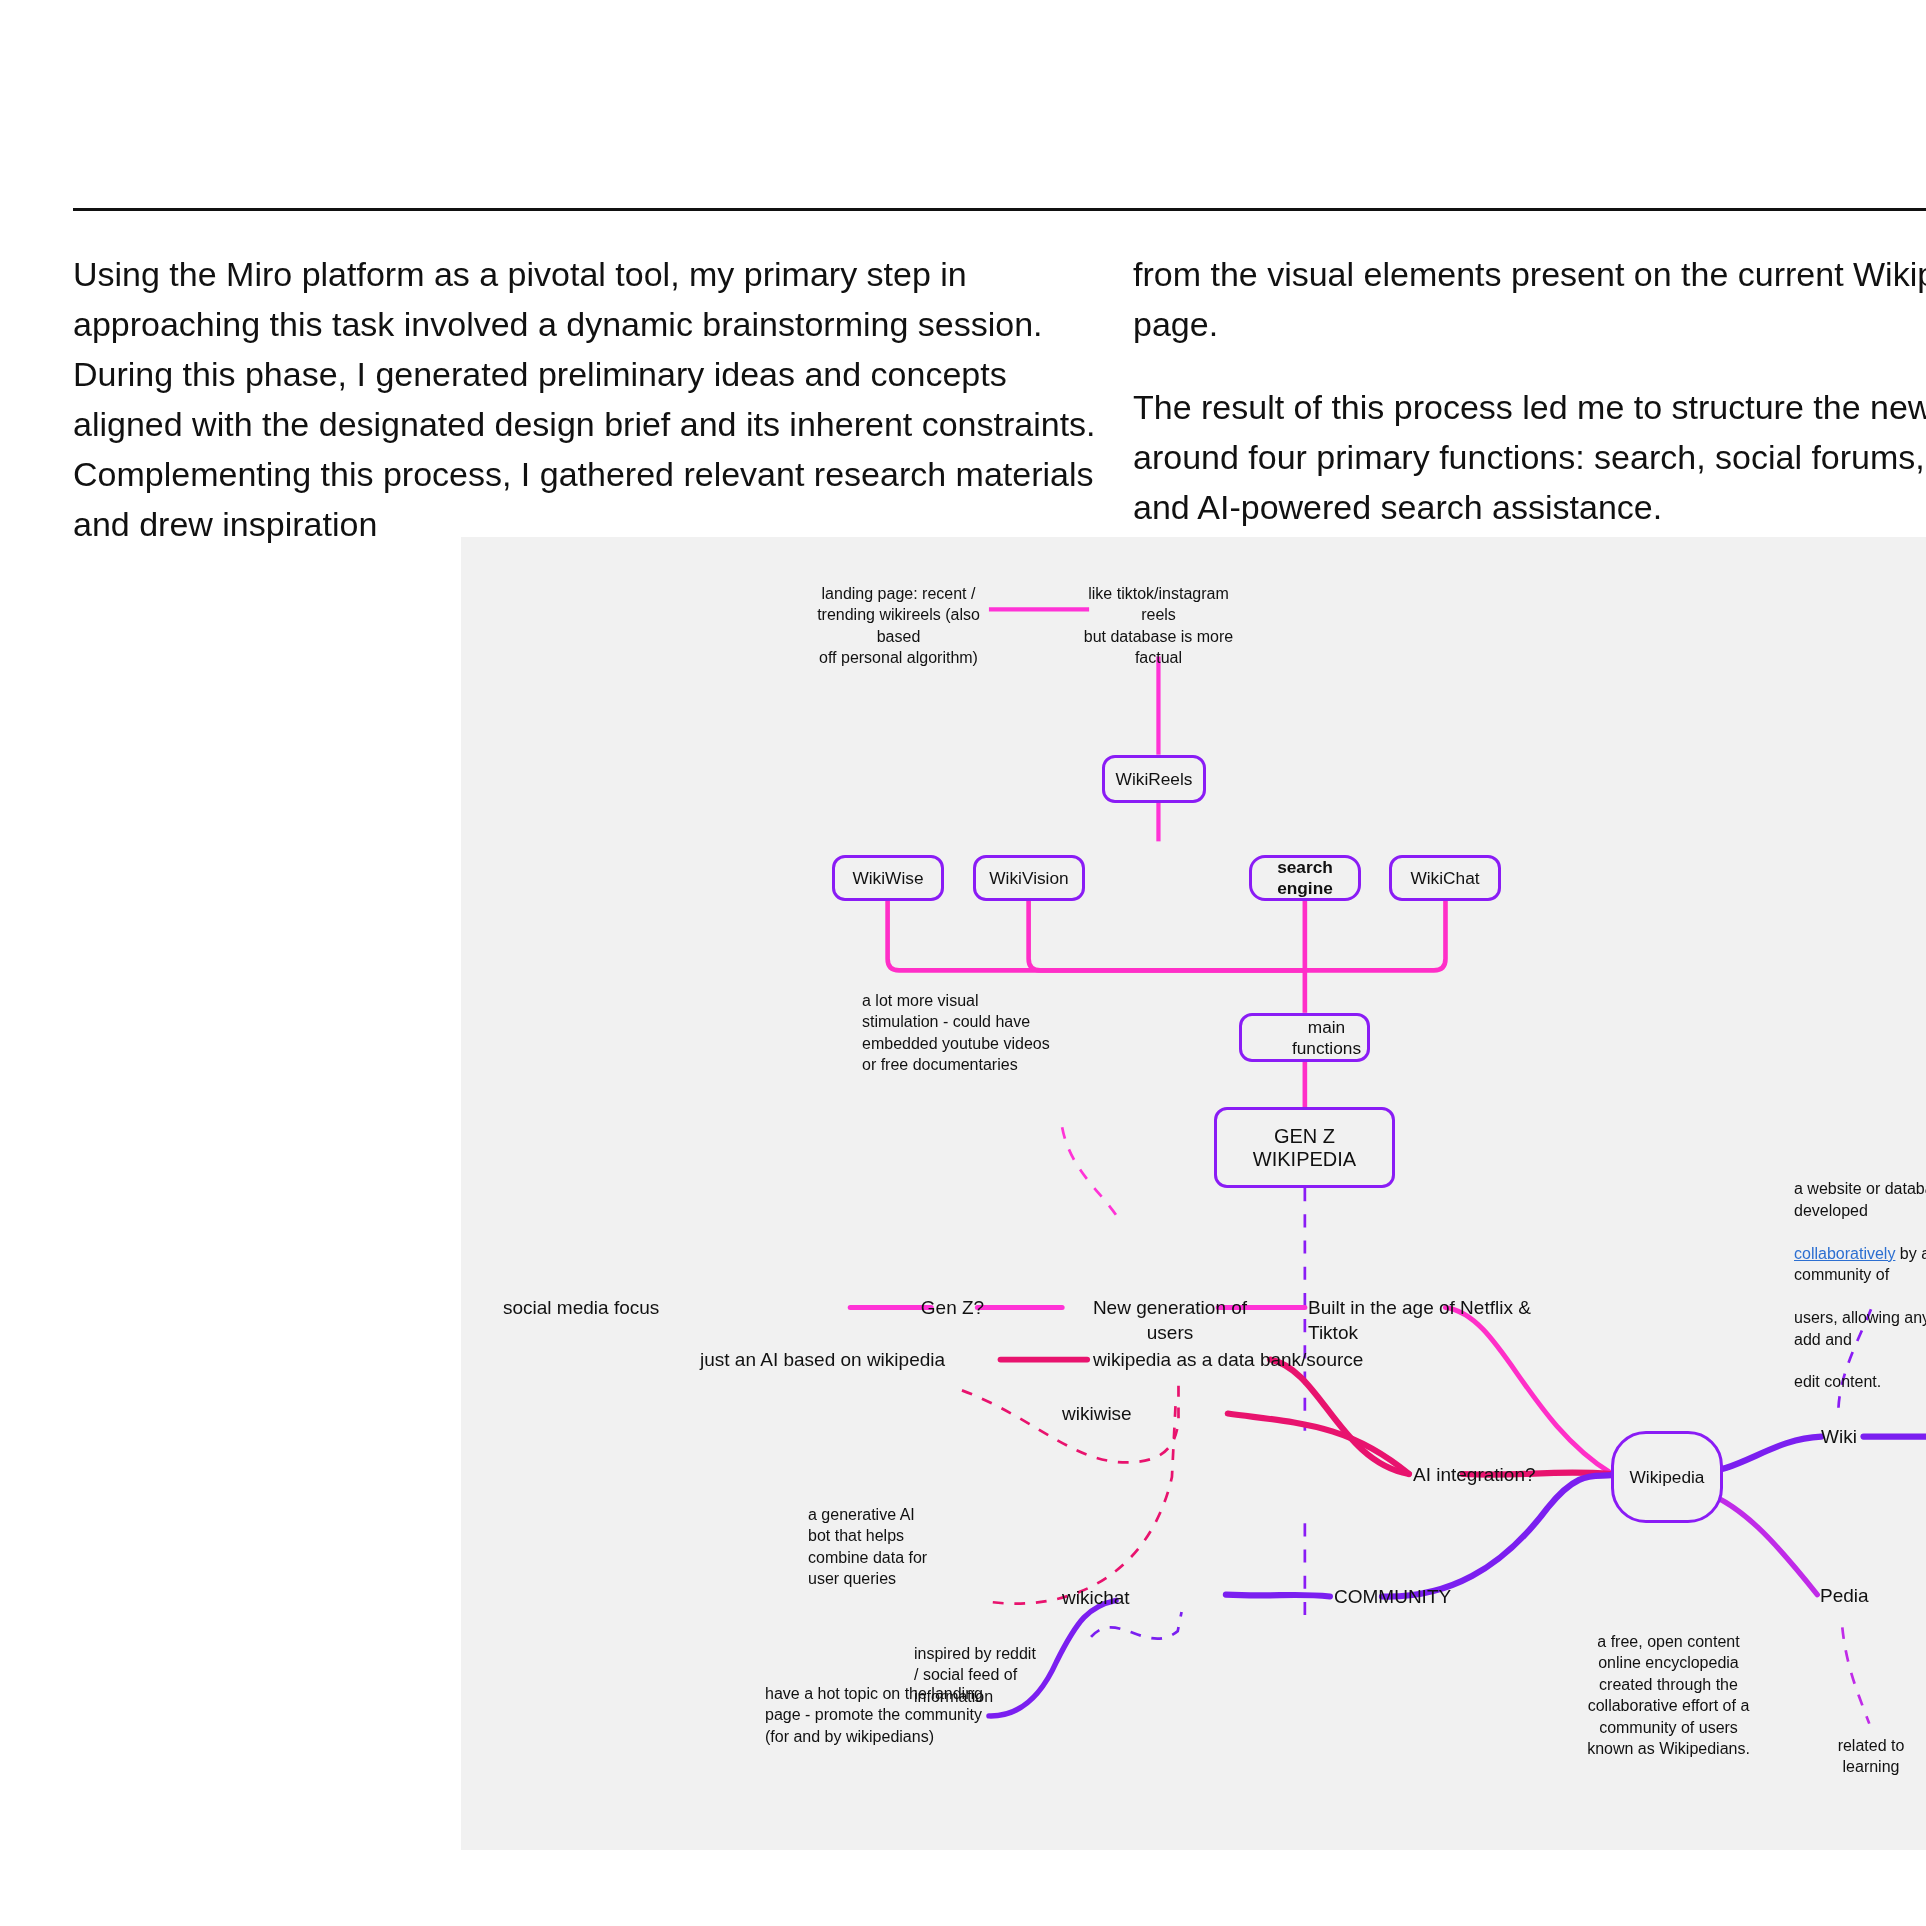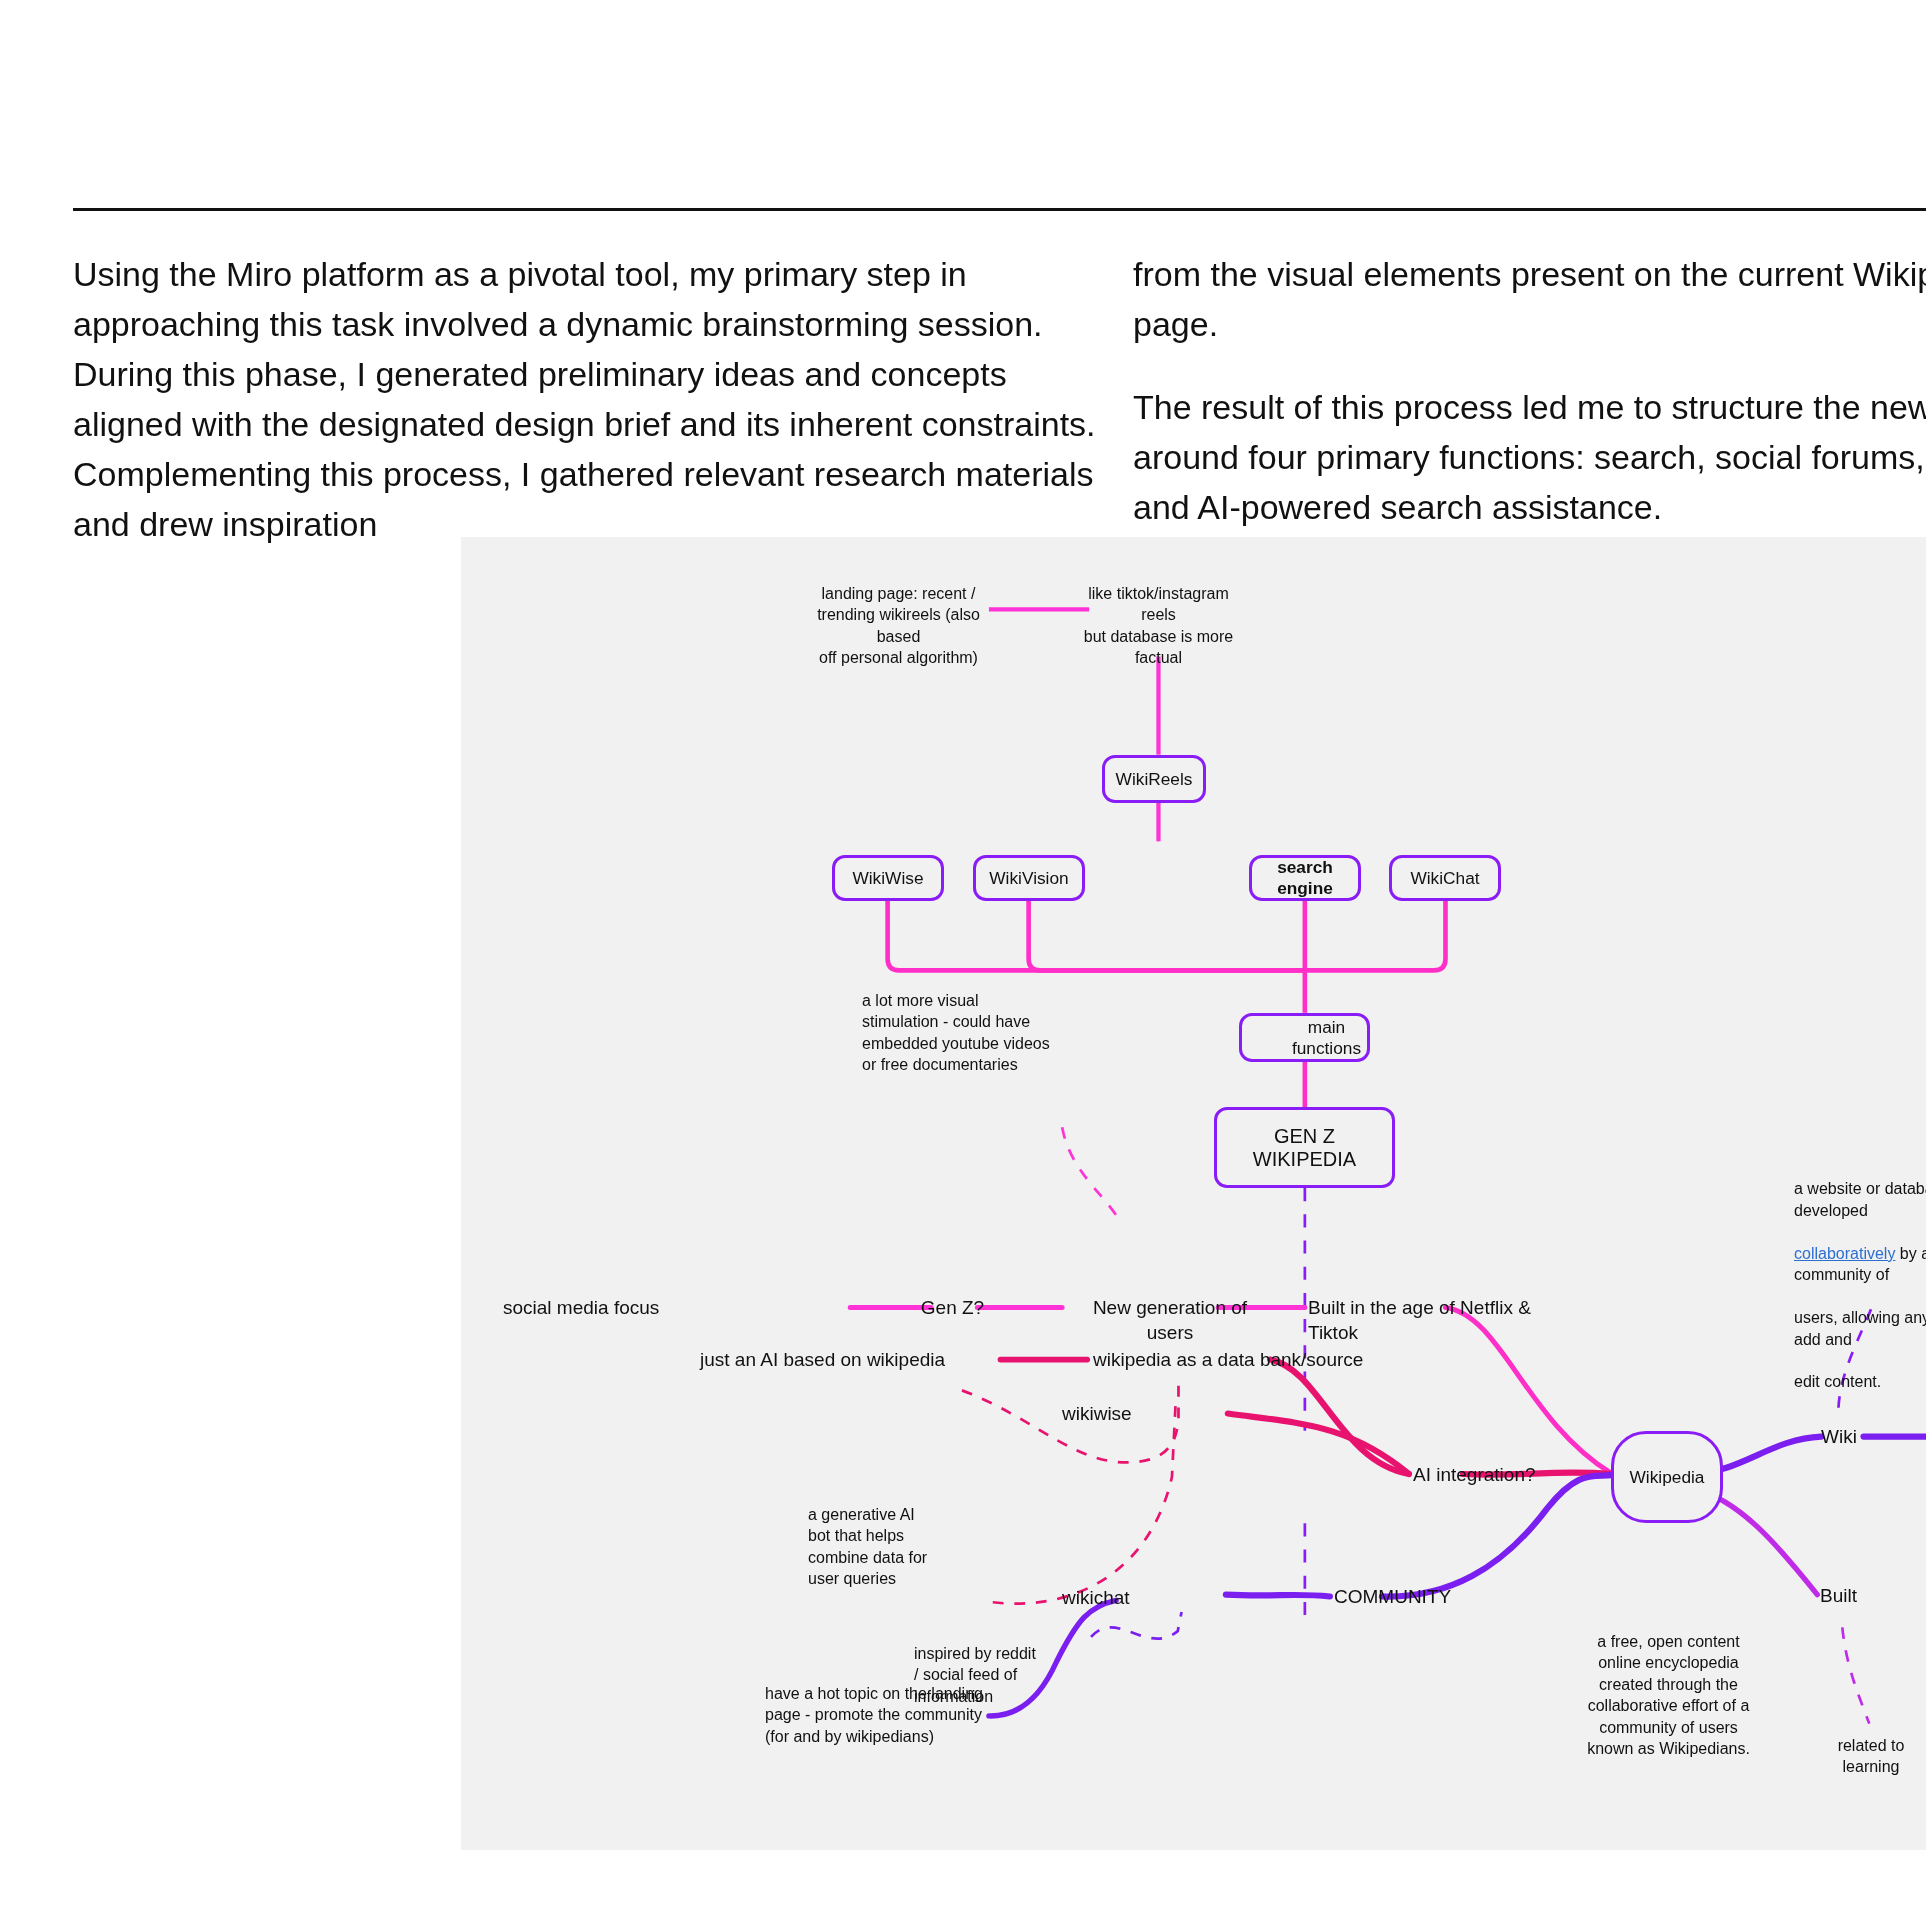--- a/index.html
+++ b/index.html
@@ -158,21 +158,21 @@
   </div>
 
   <div class="node node-sm" style="left:371px; top:318px; width:112px; height:46px;">
     <span>WikiWise</span>
   </div>
 
   <div class="node node-sm" style="left:512px; top:318px; width:112px; height:46px;">
     <span>WikiVision</span>
   </div>
 
-  <div class="node node-sm node-bold" style="left:788px; top:318px; width:112px; height:46px;">
+  <div class="node node-sm node-bold" style="left:788px; top:318px; width:112px; height:46px;border-radius:16px;">
     <span>search engine</span>
   </div>
 
   <div class="node node-sm" style="left:928px; top:318px; width:112px; height:46px;">
     <span>WikiChat</span>
   </div>
 
   <div class="node node-sm" style="left:778px; top:476px; width:131px; height:49px;padding-left:44px;">
     <span>main functions</span>
   </div>
@@ -227,21 +227,21 @@
   <div class="lbl lbl-l f42" style="left:453px; top:1106px; width:162px;">inspired by reddit
 / social feed of
 information</div>
 
   <div class="lbl lbl-r f42" style="left:304px; top:1146px; width:223px;">have a hot topic on the landing
 page - promote the community
 (for and by wikipedians)</div>
 
   <div class="lbl lbl-l f44" style="left:1360px; top:887px; width:100px;">Wiki</div>
 
-  <div class="lbl lbl-l f44" style="left:1359px; top:1046px; width:100px;">Built</div>
+  <div class="lbl lbl-l f44" style="left:1359px; top:1046px; width:100px;">Pedia</div>
 
   <div class="lbl lbl-c f42" style="left:1356px; top:1198px; width:108px;">related to
 learning</div>
 
   <div class="lbl lbl-c f42" style="left:1117px; top:1094px; width:181px;">a free, open content
 online encyclopedia
 created through the
 collaborative effort of a
 community of users
 known as Wikipedians.</div>

